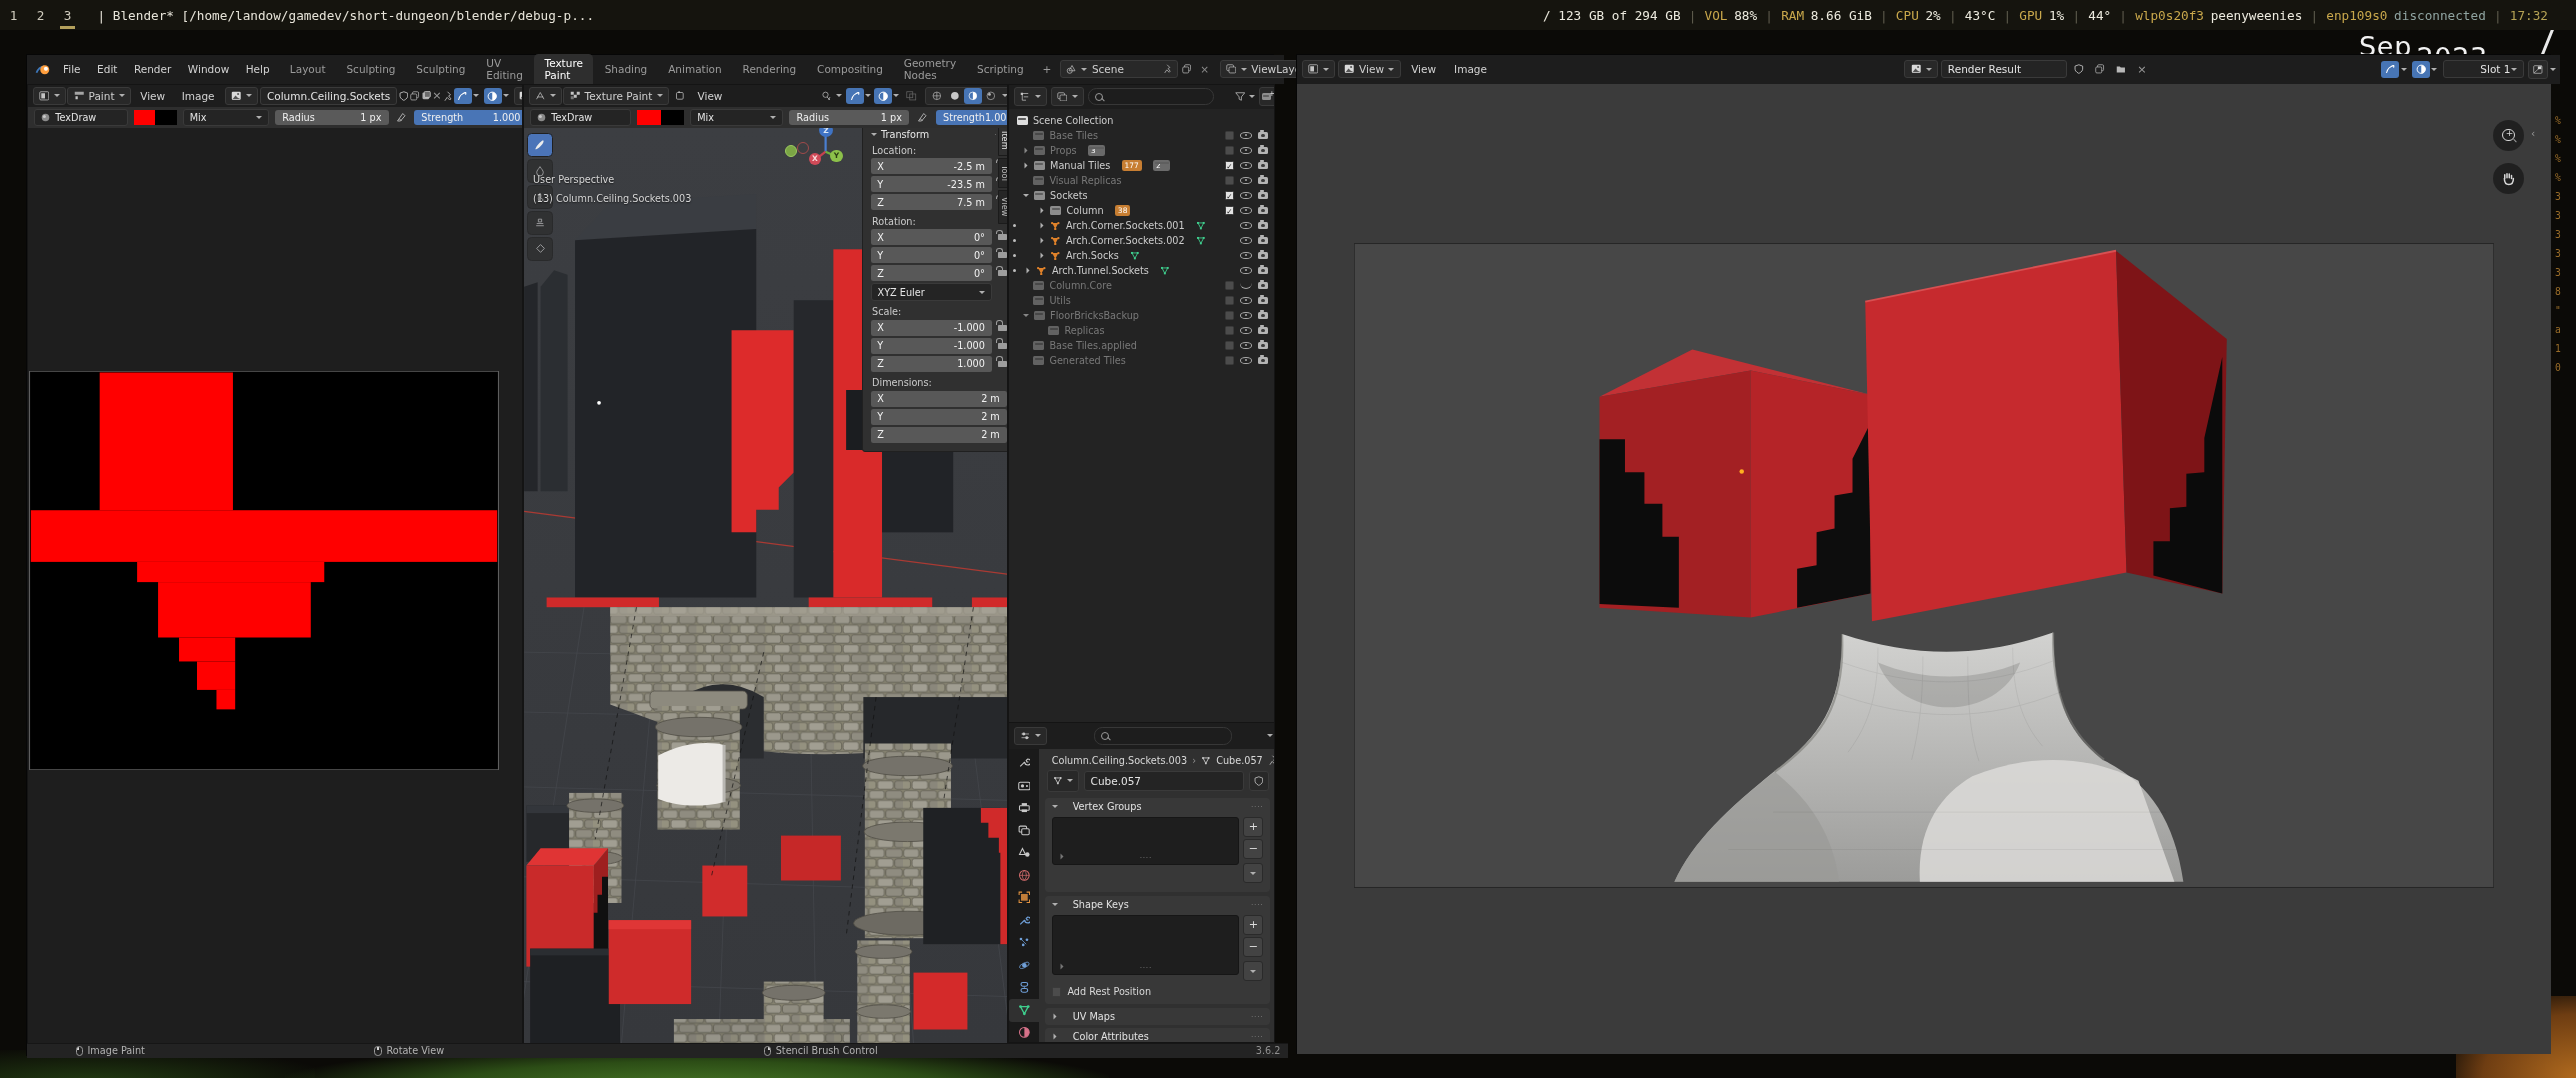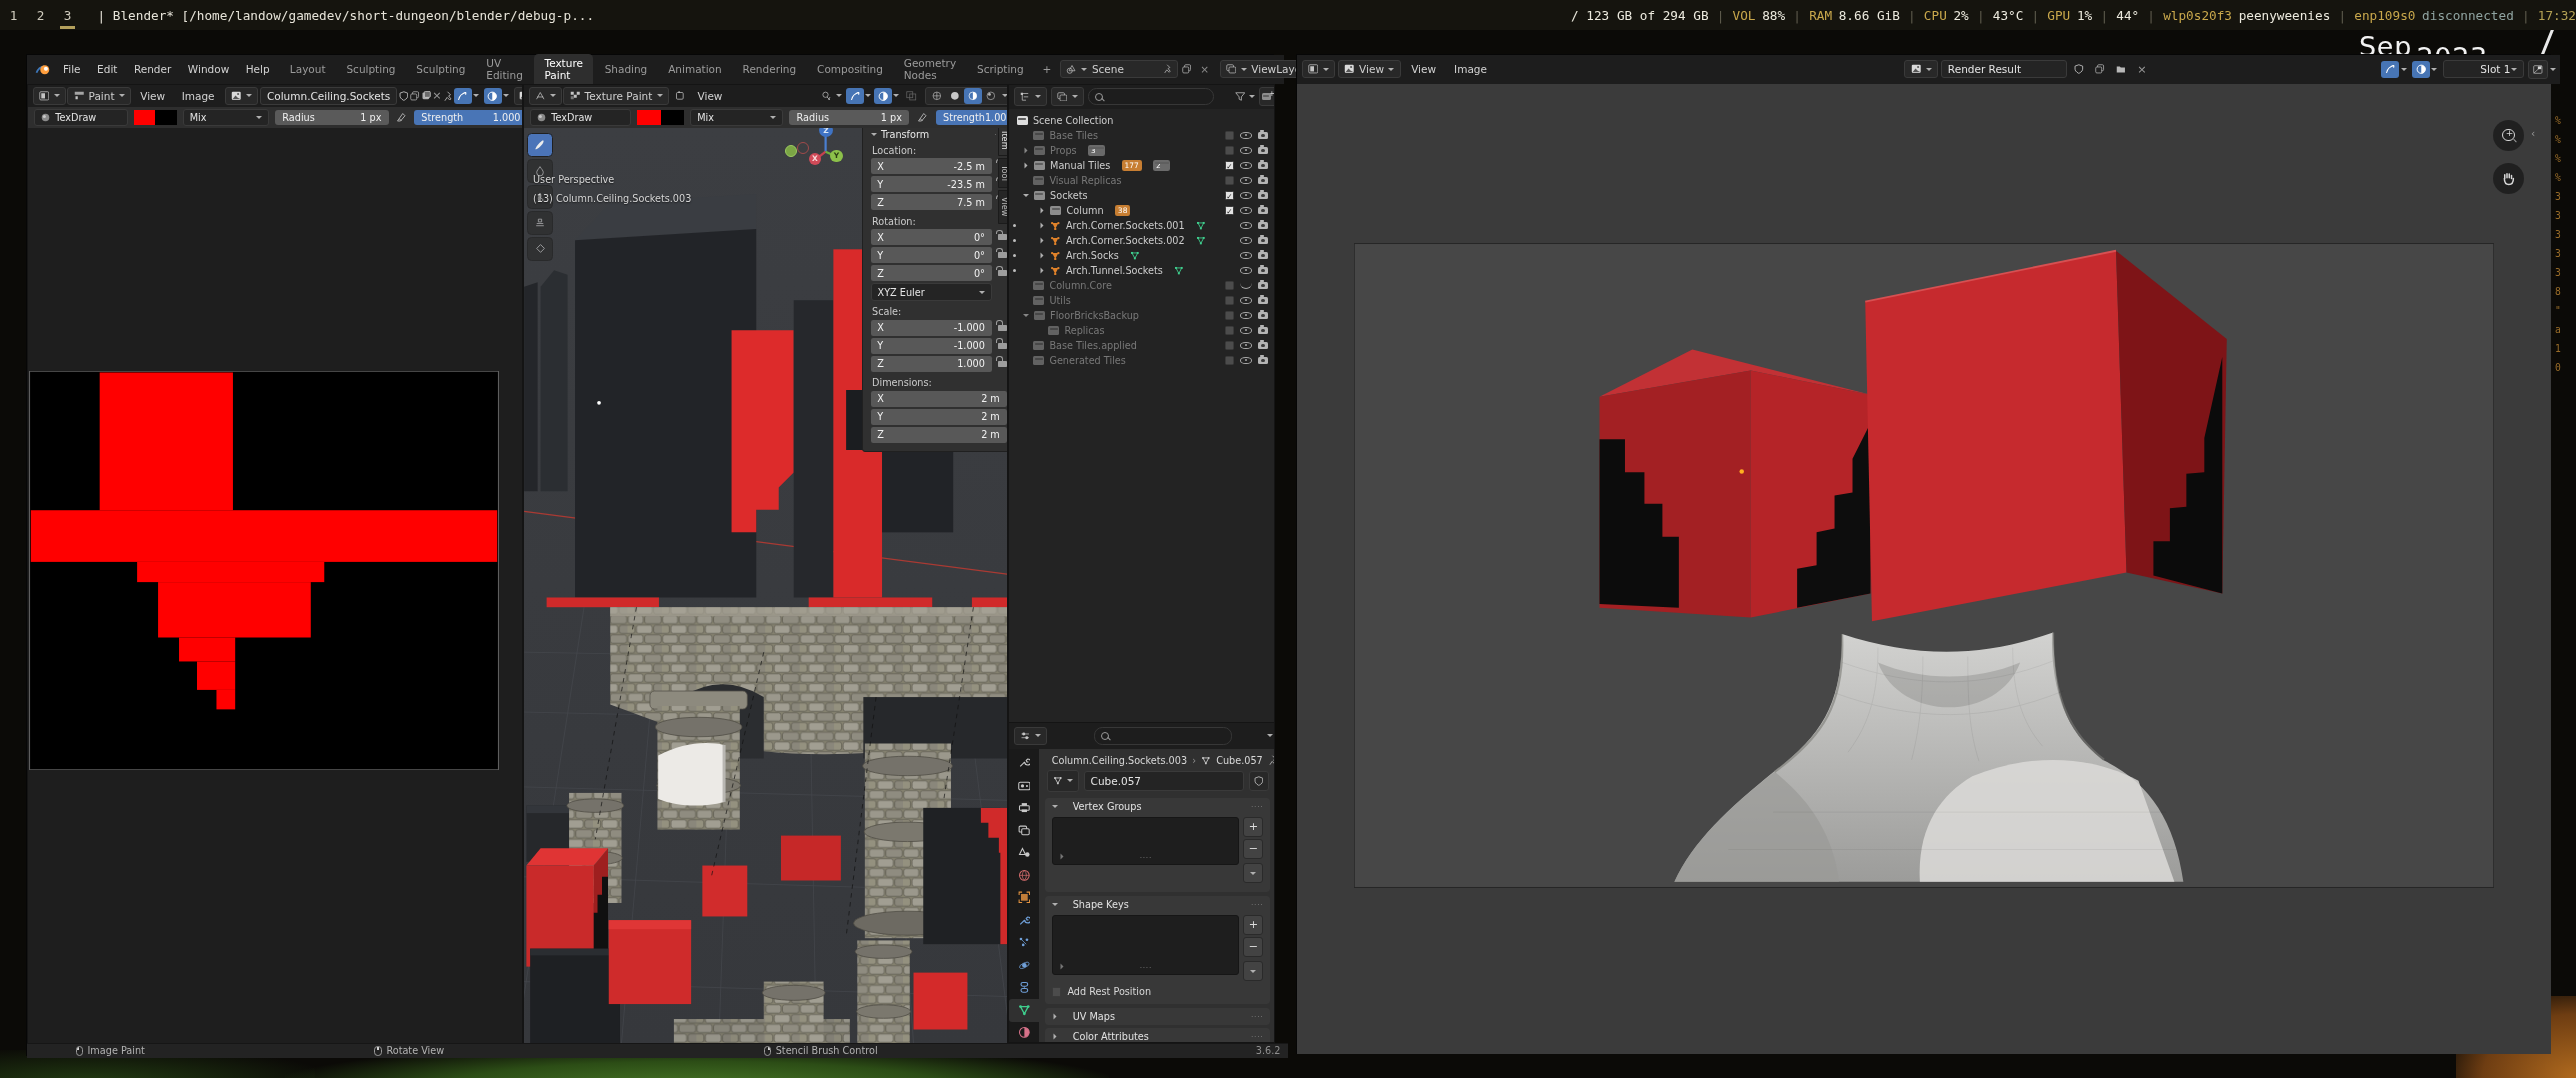--- a/index.html
+++ b/index.html
@@ -21,21 +21,21 @@
     transform:rotate(22deg);z-index:1;border-radius:1.5px;}
   #conky-col{left:2555px;top:111px;width:19.5px;color:#b27d2e;opacity:.85;z-index:1;
     font-family:"DejaVu Sans Mono",monospace;font-size:9.7px;line-height:19px;white-space:pre-line;}
 
   
   #statusbar{left:0;top:0;width:2576px;height:30px;background:#15140e;z-index:3;
     font-family:"DejaVu Sans Mono",monospace;font-size:12.7px;color:#ddd9cd;display:flex;align-items:center;}
   .ws{height:100%;padding:0 9.7px;display:flex;align-items:center;color:#cfcbbd;position:relative;}
   .ws.active::after{content:"";position:absolute;left:6px;right:6px;bottom:1.5px;height:3px;background:#b3a05c;}
   #sb-title{margin-left:16.5px;color:#e6e3d8;}
-  #sb-right{margin-left:auto;display:flex;align-items:center;margin-right:0;}
+  #sb-right{margin-left:auto;display:flex;align-items:center;margin-right:28px;}
   .seg{display:flex;align-items:center;gap:6.7px;}
   .seg .lab{color:#c9a84c;}
   .seg .val{color:#eceade;}
   .seg .val.muted{color:#8fa3a0;}
   .seg .val.time{color:#b5a254;}
   .sbsep{color:#5f5c4e;margin:0 8.2px;}
 
   
   .window{position:absolute;background:#0369a1;border:0.7px solid #060606;box-sizing:border-box;z-index:2;}
 
@@ -976,21 +976,21 @@
               <rect x="1" y="1.5" width="3" height="3" fill="currentColor"></rect>
               <rect x="10" y="1.5" width="3" height="3" fill="currentColor"></rect>
               <rect x="5.5" y="10" width="3" height="3" fill="currentColor"></rect>
             </svg>
           </span>
         <span class="octl">
             <span class="eye"></span>
             <span class="cam"></span>
           </span>
       </div>
-      <div class="orow" style="padding-left:30px;gap:5.2px;">
+      <div class="orow" style="padding-left:16px;gap:5.2px;">
         <span class="dot"></span>
         <i class="car r"></i>
         <span class="meshic" style="color:#e0822a;">
             <svg width="10.5" height="9.7" viewBox="0 0 14 14">
               <path d="M2.5 3 L11.5 3 L7 11.5 Z" fill="currentColor"></path>
               <circle cx="2.5" cy="3" r="1.7" fill="currentColor"></circle>
               <circle cx="11.5" cy="3" r="1.7" fill="currentColor"></circle>
               <circle cx="7" cy="11.5" r="1.7" fill="currentColor"></circle>
             </svg>
           </span>

